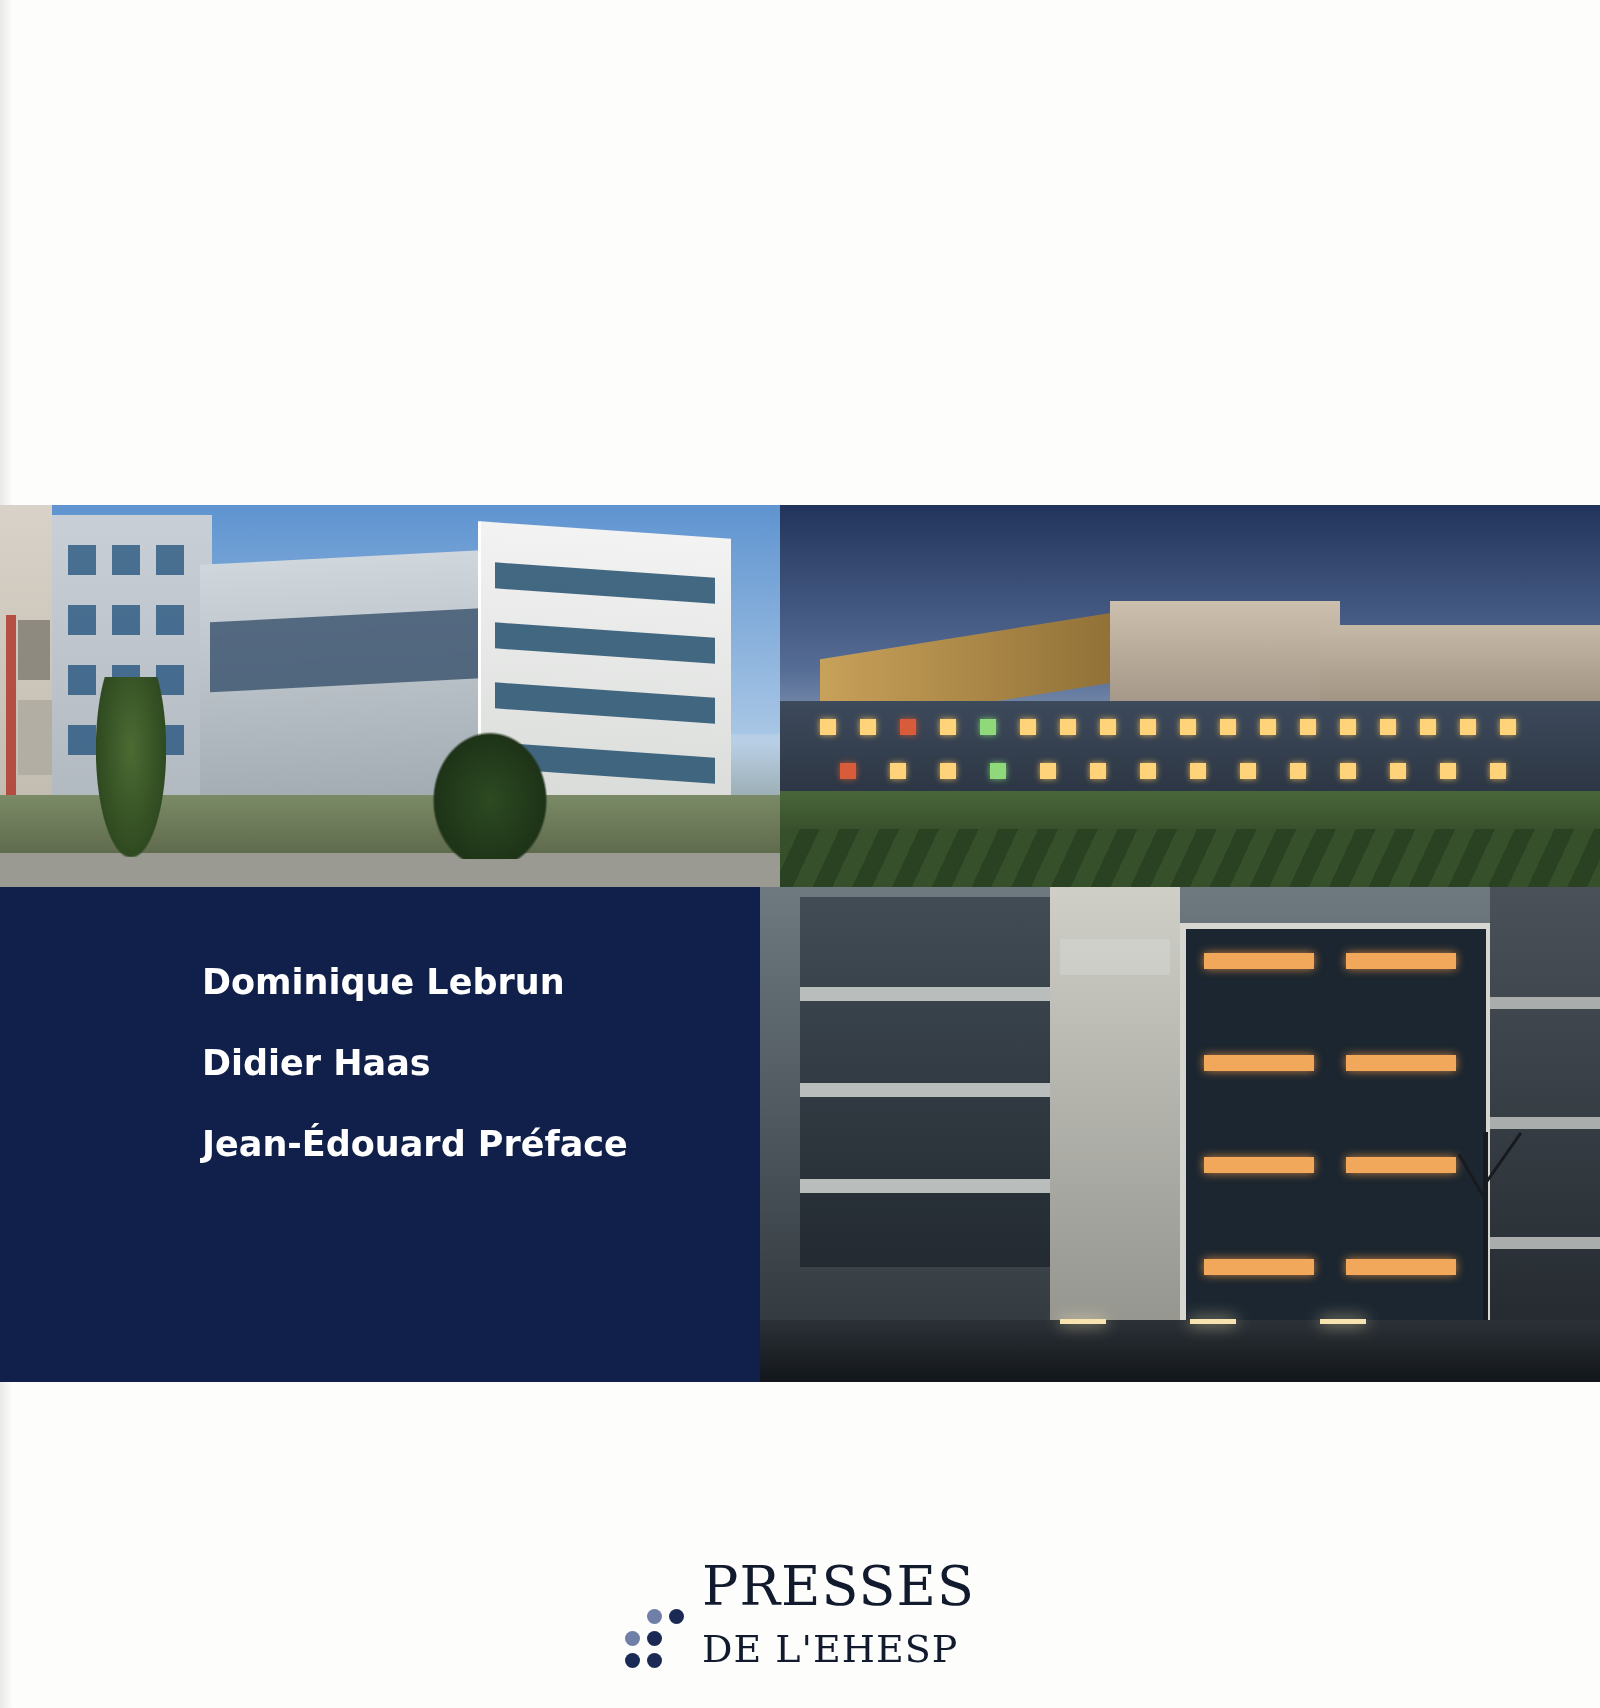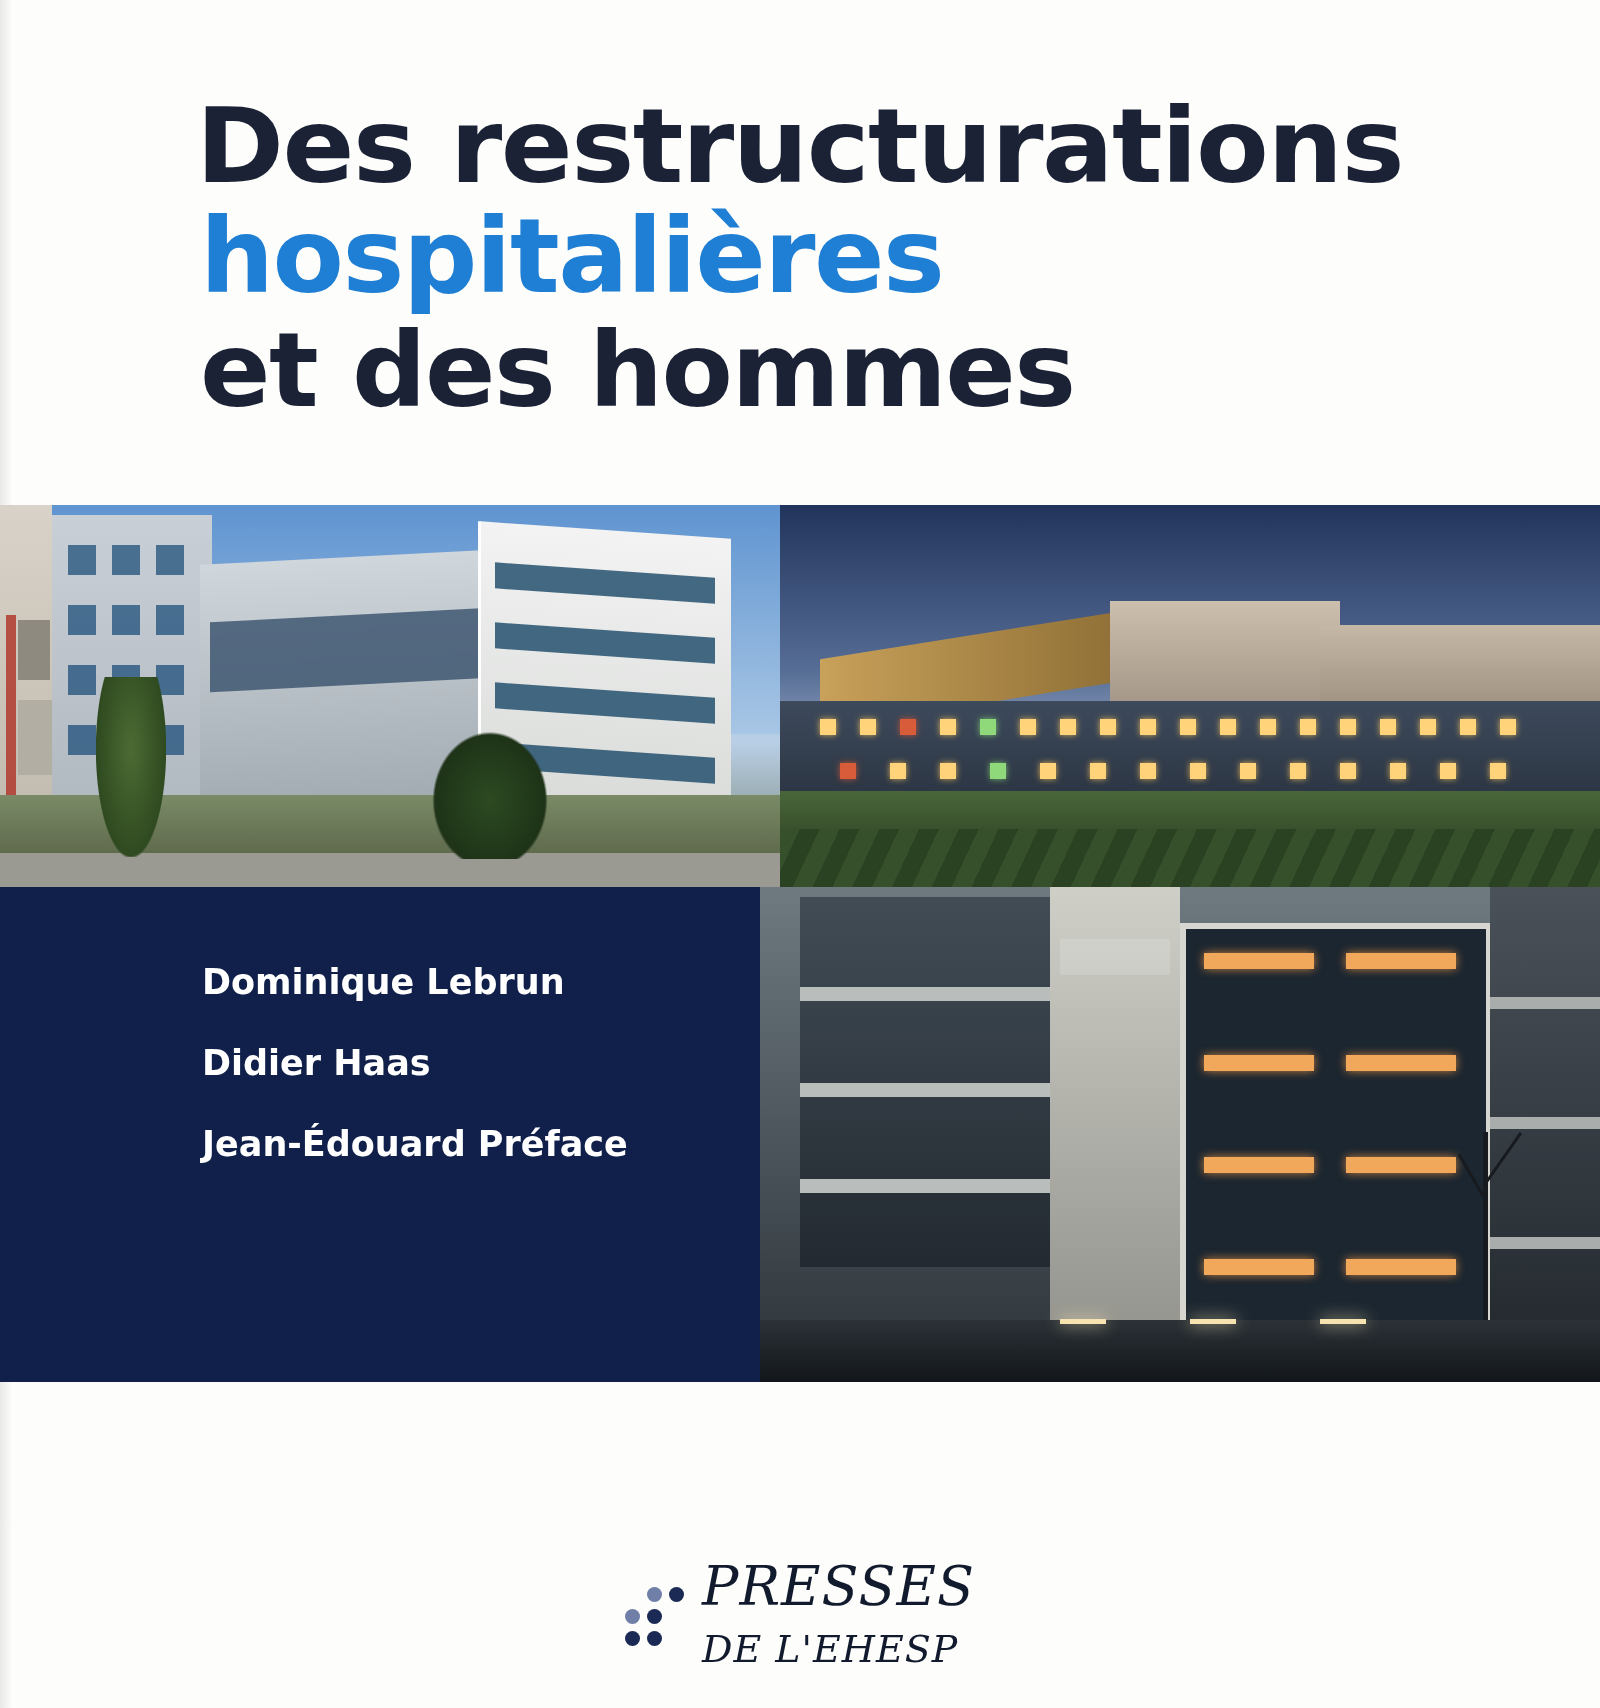--- a/index.html
+++ b/index.html
@@ -302,23 +302,22 @@
     position: absolute;
     left: 0;
     top: 1560px;
     width: 1600px;
     display: flex;
     justify-content: center;
     align-items: center;
   }
   .logo-wrap {
     display: flex;
-    align-items: center;
+    align-items: flex-end;
     gap: 18px;
-    font-style: italic;
   }
   .dots {
     display: grid;
     grid-template-columns: repeat(3, 15px);
     grid-template-rows: repeat(3, 15px);
     gap: 7px;
     margin-top: 4px;
   }
   .dot {
     width: 15px; height: 15px; border-radius: 50%;
@@ -340,25 +339,20 @@
     letter-spacing: 1px;
     margin-top: 16px;
   }
 </style>
 </head>
 <body>
 
 <div class="cover">
   <div class="page-edge"></div>
 
-  <div class="title-block">
-    <div class="title-line title-line-1">Des restructurations</div>
-    <div class="title-line title-line-2">hospitalières</div>
-    <div class="title-line title-line-3">et des hommes</div>
-  </div>
 
   <div class="photo-band">
 
     <div class="photo-left">
       <div class="pl-sky"></div>
       <div class="pl-leftbuild"></div>
       <div class="pl-leftred"></div>
       <div class="pl-leftsign"></div>
       <div class="pl-leftsign2"></div>
 

